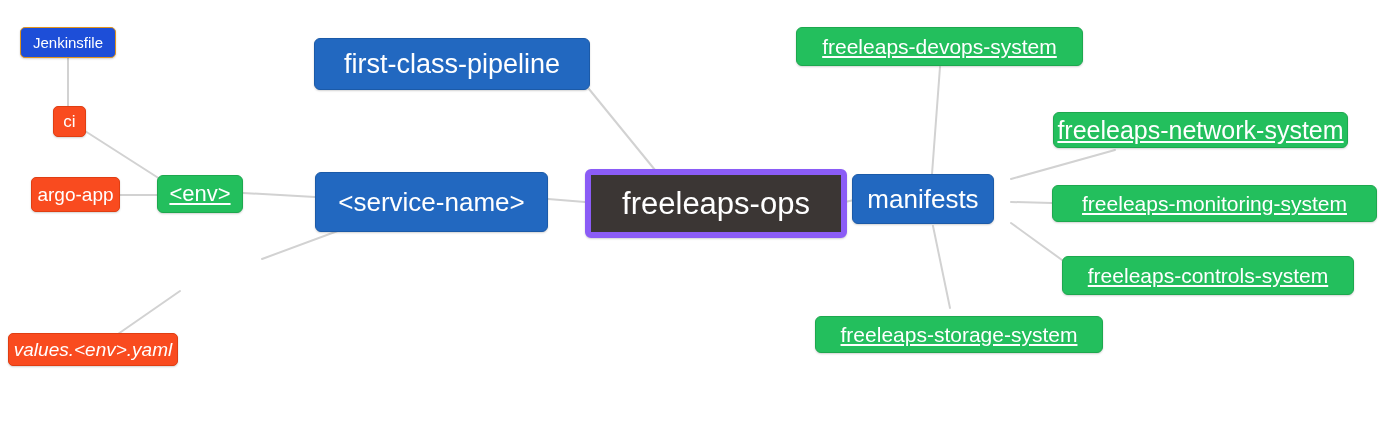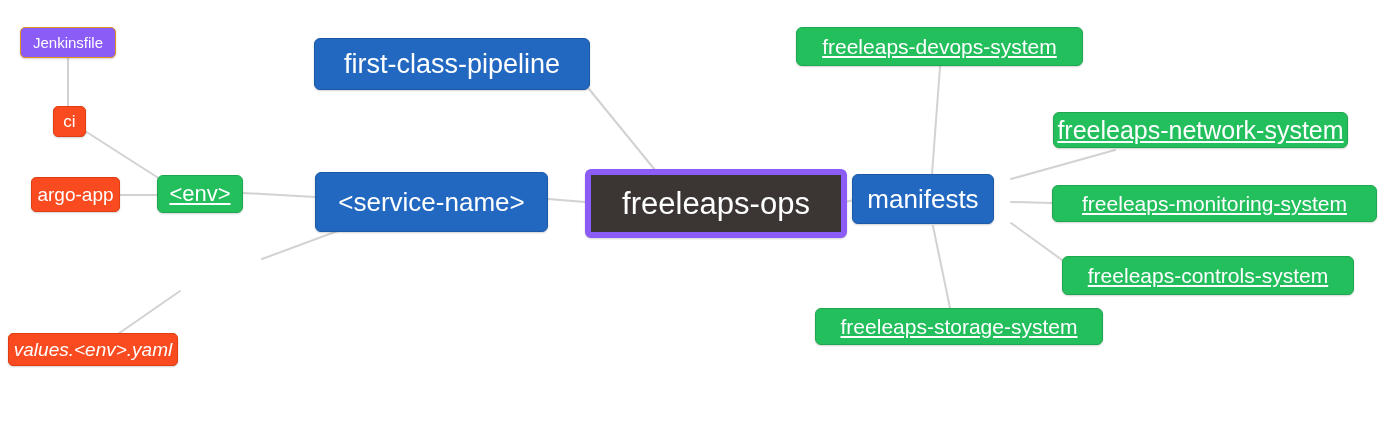--- a/index.html
+++ b/index.html
@@ -35,39 +35,39 @@
     border-radius: 6px;
     box-sizing: border-box;
     white-space: nowrap;
     box-shadow: 0 1px 2px rgba(0,0,0,0.18);
     cursor: default;
     user-select: none;
   }
   .node.blue   { background: #2268c0; border: 1px solid #1b5aa8; }
   .node.green  { background: #23bf5d; border: 1px solid #1da84e; text-decoration: underline; }
   .node.red    { background: #f94b1f; border: 1px solid #e03e12; text-align: center; }
-  .node.orange { background: #8b5cf6; border: 1px solid #e0941c; }
+  .node.orange { background: #1d4ed8; border: 1px solid #e0941c; }
   .node.dark   { background: #3b3634; border: 6px solid #8b5cf6; }
 
   
   #n-jenkinsfile { left: 20px;  top: 27px;  width: 96px;  height: 31px;  font-size: 15px; border-radius: 5px; }
   #n-ci          { left: 53px;  top: 106px; width: 33px;  height: 31px;  font-size: 17px; border-radius: 5px; }
   #n-argo-app    { left: 31px;  top: 177px; width: 89px;  height: 35px;  font-size: 19px; border-radius: 5px; }
   #n-env         { left: 157px; top: 175px; width: 86px;  height: 38px;  font-size: 22px; }
   #n-helm-pkg    { left: 147px; top: 258px; width: 116px; height: 33px;  font-size: 21px; }
   #n-values      { left: 8px;   top: 333px; width: 170px; height: 33px;  font-size: 19px; border-radius: 5px; font-style: italic; }
   #n-pipeline    { left: 314px; top: 38px;  width: 276px; height: 52px;  font-size: 27px; }
   #n-service     { left: 315px; top: 172px; width: 233px; height: 60px;  font-size: 26px; }
   #n-root        { left: 585px; top: 169px; width: 262px; height: 69px;  font-size: 31px; }
   #n-manifests   { left: 852px; top: 174px; width: 142px; height: 50px;  font-size: 26px; }
   #n-devops      { left: 796px; top: 27px;  width: 287px; height: 39px;  font-size: 21px; }
   #n-network     { left: 1053px;top: 112px; width: 295px; height: 36px;  font-size: 25px; }
   #n-monitoring  { left: 1052px;top: 185px; width: 325px; height: 37px;  font-size: 21px; }
   #n-controls    { left: 1062px;top: 256px; width: 292px; height: 39px;  font-size: 21px; }
-  #n-storage     { left: 815px; top: 308px; width: 288px; height: 37px;  font-size: 21px; }
+  #n-storage     { left: 815px; top: 316px; width: 288px; height: 37px;  font-size: 21px; }
 </style>
 </head>
 <body>
 
 <div class="canvas">
 
   <svg class="edges" viewBox="0 0 1390 421" xmlns="http://www.w3.org/2000/svg">
     <line x1="68" y1="57" x2="68" y2="106"></line>
     <line x1="85" y1="131" x2="160" y2="179"></line>
     <line x1="120" y1="195" x2="157" y2="195"></line>

